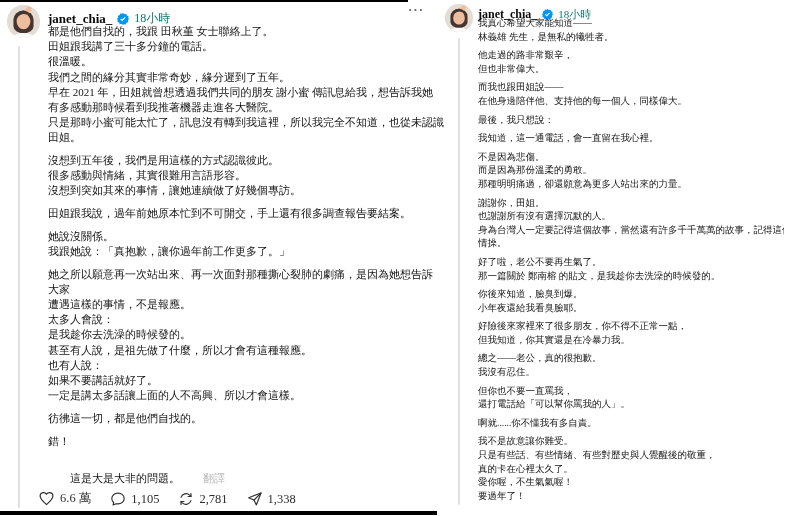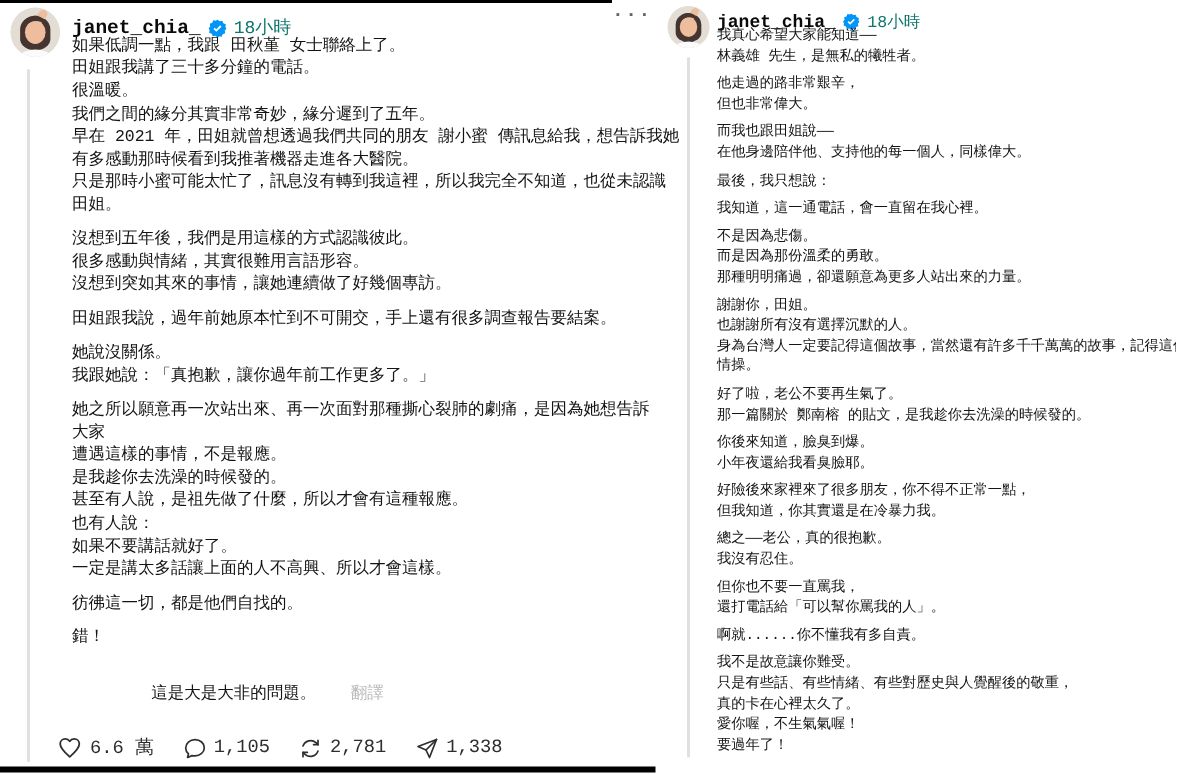--- a/index.html
+++ b/index.html
@@ -1,18 +1,18 @@
 <!DOCTYPE html>
 <html><head>
 <meta charset="utf-8">
 <style>
   html,body { margin:0; padding:0; background:#fff; }
   .canvas {
     position:relative; width:784px; height:516px; background:#ffffff;
-    overflow:hidden; font-family:Liberation Mono, monospace;
+    overflow:hidden; font-family:Liberation Serif, serif;
     color:#111;
   }
   .pane { position:absolute; top:0; height:516px; }
   .pane-left { left:0; width:437px; }
   .pane-right { left:437px; width:363px; }
 
   .edge { position:absolute; background:#000; }
   .edge-top { left:0; top:0; width:408px; height:2px; }
   .edge-bottom { left:0; top:511px; width:437px; height:4px; }
 
@@ -48,21 +48,21 @@
   .pane-right .line { line-height:13.6px; height:13.6px; }
   .pane-left .line.p { margin-top:7.5px; }
   .pane-right .line.p { margin-top:5px; }
   .final-line { white-space:pre; }
   .pane-left .final-line { line-height:15.2px; margin-top:7.5px; }
   .pane-right .final-line { line-height:13.6px; }
   .translate { color:#b9b9b9; margin-left:23px; cursor:pointer; }
   .pane-left .translate { font-size:11px; }
 
   .engagement { position:absolute; left:38px; top:490px; display:flex; align-items:center; gap:19px; }
-  .stat { display:flex; align-items:flex-start; gap:5px; cursor:pointer; color:#2e2e2e; font-size:12.5px; }
+  .stat { display:flex; align-items:flex-end; gap:5px; cursor:pointer; color:#2e2e2e; font-size:12.5px; }
   .stat svg { display:block; }
 </style>
 </head>
 <body>
 
 <div class="canvas">
 
   <div class="pane pane-left">
     <div class="edge edge-top"></div>
     <div class="thread-line"></div>
@@ -87,37 +87,38 @@
         </svg>
       </span>
       <span class="timestamp">18小時</span>
     </div>
 
     <div class="menu-dots">···</div>
 
     <div class="body">
       <div>
 
-      <div class="line">如果低調一點，我跟 田秋堇 女士聯絡上了。</div>
+      <div class="line">都是他們自找的，我跟 田秋堇 女士聯絡上了。</div>
           <div class="line">田姐跟我講了三十多分鐘的電話。</div>
           <div class="line">很溫暖。</div>
           <div class="line">我們之間的緣分其實非常奇妙，緣分遲到了五年。</div>
           <div class="line">早在 2021 年，田姐就曾想透過我們共同的朋友 謝小蜜 傳訊息給我，想告訴我她</div>
           <div class="line">有多感動那時候看到我推著機器走進各大醫院。</div>
           <div class="line">只是那時小蜜可能太忙了，訊息沒有轉到我這裡，所以我完全不知道，也從未認識</div>
           <div class="line">田姐。</div>
           <div class="line p">沒想到五年後，我們是用這樣的方式認識彼此。</div>
           <div class="line">很多感動與情緒，其實很難用言語形容。</div>
           <div class="line">沒想到突如其來的事情，讓她連續做了好幾個專訪。</div>
           <div class="line p">田姐跟我說，過年前她原本忙到不可開交，手上還有很多調查報告要結案。</div>
           <div class="line p">她說沒關係。</div>
           <div class="line">我跟她說：「真抱歉，讓你過年前工作更多了。」</div>
           <div class="line p">她之所以願意再一次站出來、再一次面對那種撕心裂肺的劇痛，是因為她想告訴</div>
           <div class="line">大家</div>
           <div class="line">遭遇這樣的事情，不是報應。</div>
+          <div class="line">太多人會說：</div>
           <div class="line">是我趁你去洗澡的時候發的。</div>
           <div class="line">甚至有人說，是祖先做了什麼，所以才會有這種報應。</div>
           <div class="line">也有人說：</div>
           <div class="line">如果不要講話就好了。</div>
           <div class="line">一定是講太多話讓上面的人不高興、所以才會這樣。</div>
           <div class="line p">彷彿這一切，都是他們自找的。</div>
           <div class="line p">錯！</div>
         </div>
       <div class="final-line">
         <span>這是大是大非的問題。</span><span class="translate">翻譯</span>

